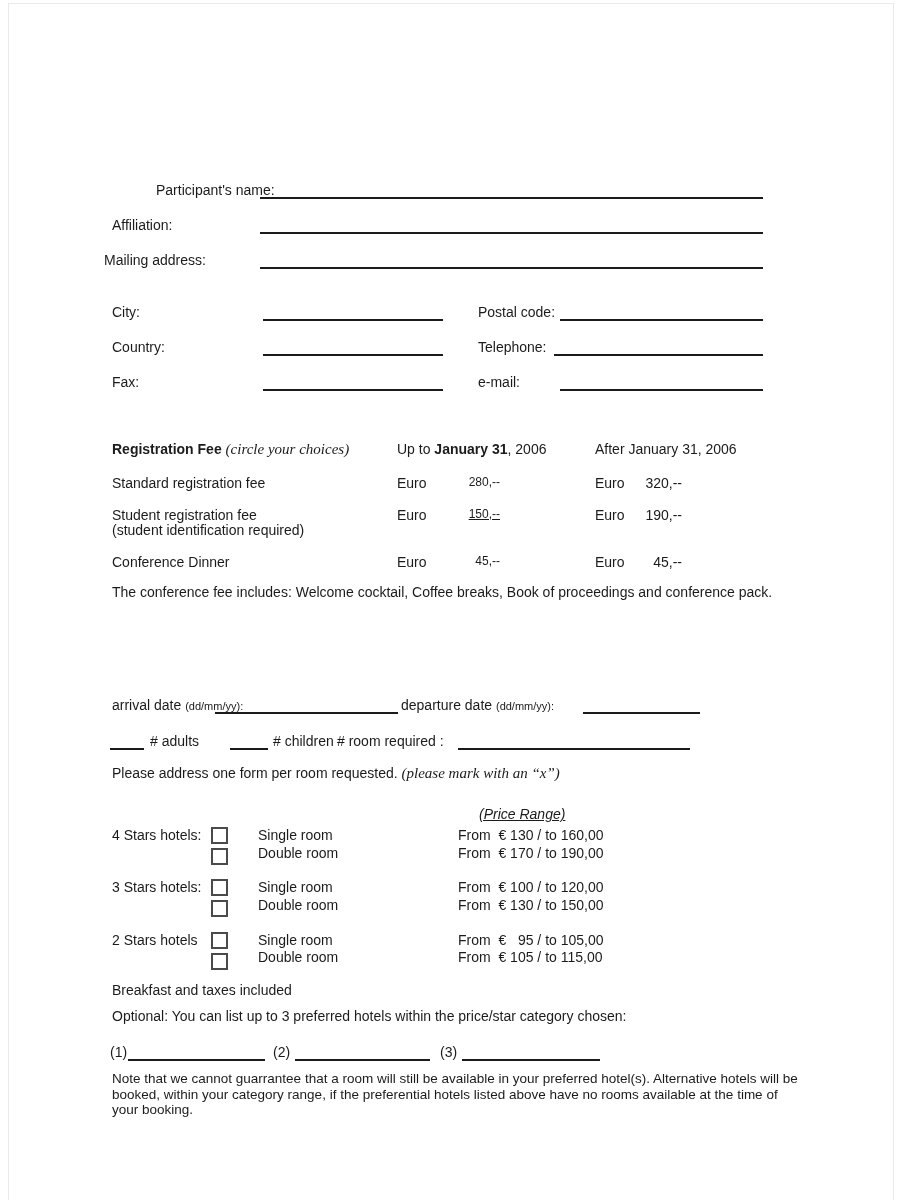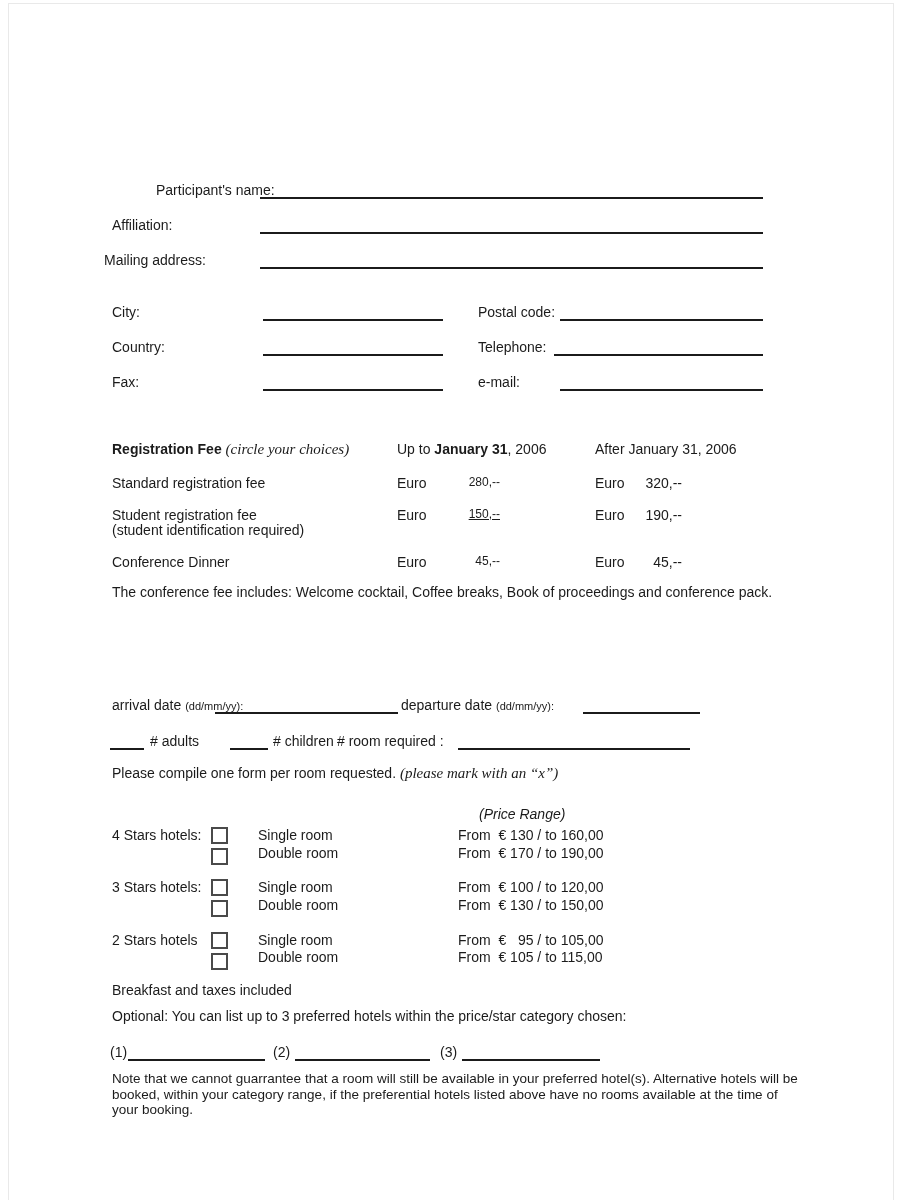--- a/index.html
+++ b/index.html
@@ -3,21 +3,21 @@
 <meta charset="utf-8">
 <style>
   html,body{margin:0;padding:0;background:#ffffff;}
   .page{position:relative;width:900px;height:1200px;background:#fff;overflow:hidden;
         font-family:"Liberation Sans","DejaVu Sans",sans-serif;color:#1b1b1b;}
   .edge{position:absolute;background:#e9e9e9;}
   .t{position:absolute;font-size:14px;line-height:16px;white-space:nowrap;}
   .b{font-weight:700;}
   .small{font-size:11px;}
   .ser-i{font-family:"Liberation Serif","DejaVu Serif",serif;font-style:italic;font-size:15px;}
-  .sans-i{font-style:italic;}
+  .sans-i{font-style:italic;text-decoration:underline;}
   .title{position:absolute;left:0;right:0;text-align:center;font-weight:700;letter-spacing:.2px;}
   .wline{position:absolute;height:15px;border-bottom:2px solid #1b1b1b;}
   .amtA{position:absolute;width:60px;text-align:right;font-size:12px;white-space:pre;}
   .amtB{position:absolute;width:50px;text-align:right;font-size:14px;white-space:pre;}
   .cb{position:absolute;width:13px;height:13px;border:2px solid #4a4a4a;background:#fff;}
   .price{white-space:pre;}
   .para{position:absolute;font-size:13.5px;line-height:15.5px;white-space:normal;}
 </style>
 </head>
 <body>
@@ -84,21 +84,21 @@
   <span class="t" style="left:401px;top:697px;"><span>departure date </span><span class="small">(dd/mm/yy):</span></span>
   <div class="wline" style="left:583px;top:697px;width:117px;"></div>
 
   <div class="wline" style="left:110px;top:733px;width:34px;"></div>
   <span class="t" style="left:150px;top:733px;"># adults</span>
   <div class="wline" style="left:230px;top:733px;width:38px;"></div>
   <span class="t" style="left:273px;top:733px;"># children</span>
   <span class="t" style="left:337px;top:733px;"># room required :</span>
   <div class="wline" style="left:458px;top:733px;width:232px;"></div>
 
-  <span class="t" style="left:112px;top:765px;"><span>Please compile one form per room requested. </span><span class="ser-i">(please mark with an “x”)</span></span>
+  <span class="t" style="left:112px;top:765px;"><span>Please address one form per room requested. </span><span class="ser-i">(please mark with an “x”)</span></span>
 
   <span class="t sans-i" style="left:479px;top:806px;">(Price Range)</span>
 
   <span class="t" style="left:112px;top:827px;text-align:right;">4 Stars hotels:</span>
   <div class="cb" style="left:211px;top:827px;"></div>
   <span class="t" style="left:258px;top:827px;">Single room</span>
   <span class="t price" style="left:458px;top:827px;">From  € 130 / to 160,00</span>
   <div class="cb" style="left:211px;top:848px;"></div>
   <span class="t" style="left:258px;top:845px;">Double room</span>
   <span class="t price" style="left:458px;top:845px;">From  € 170 / to 190,00</span>

